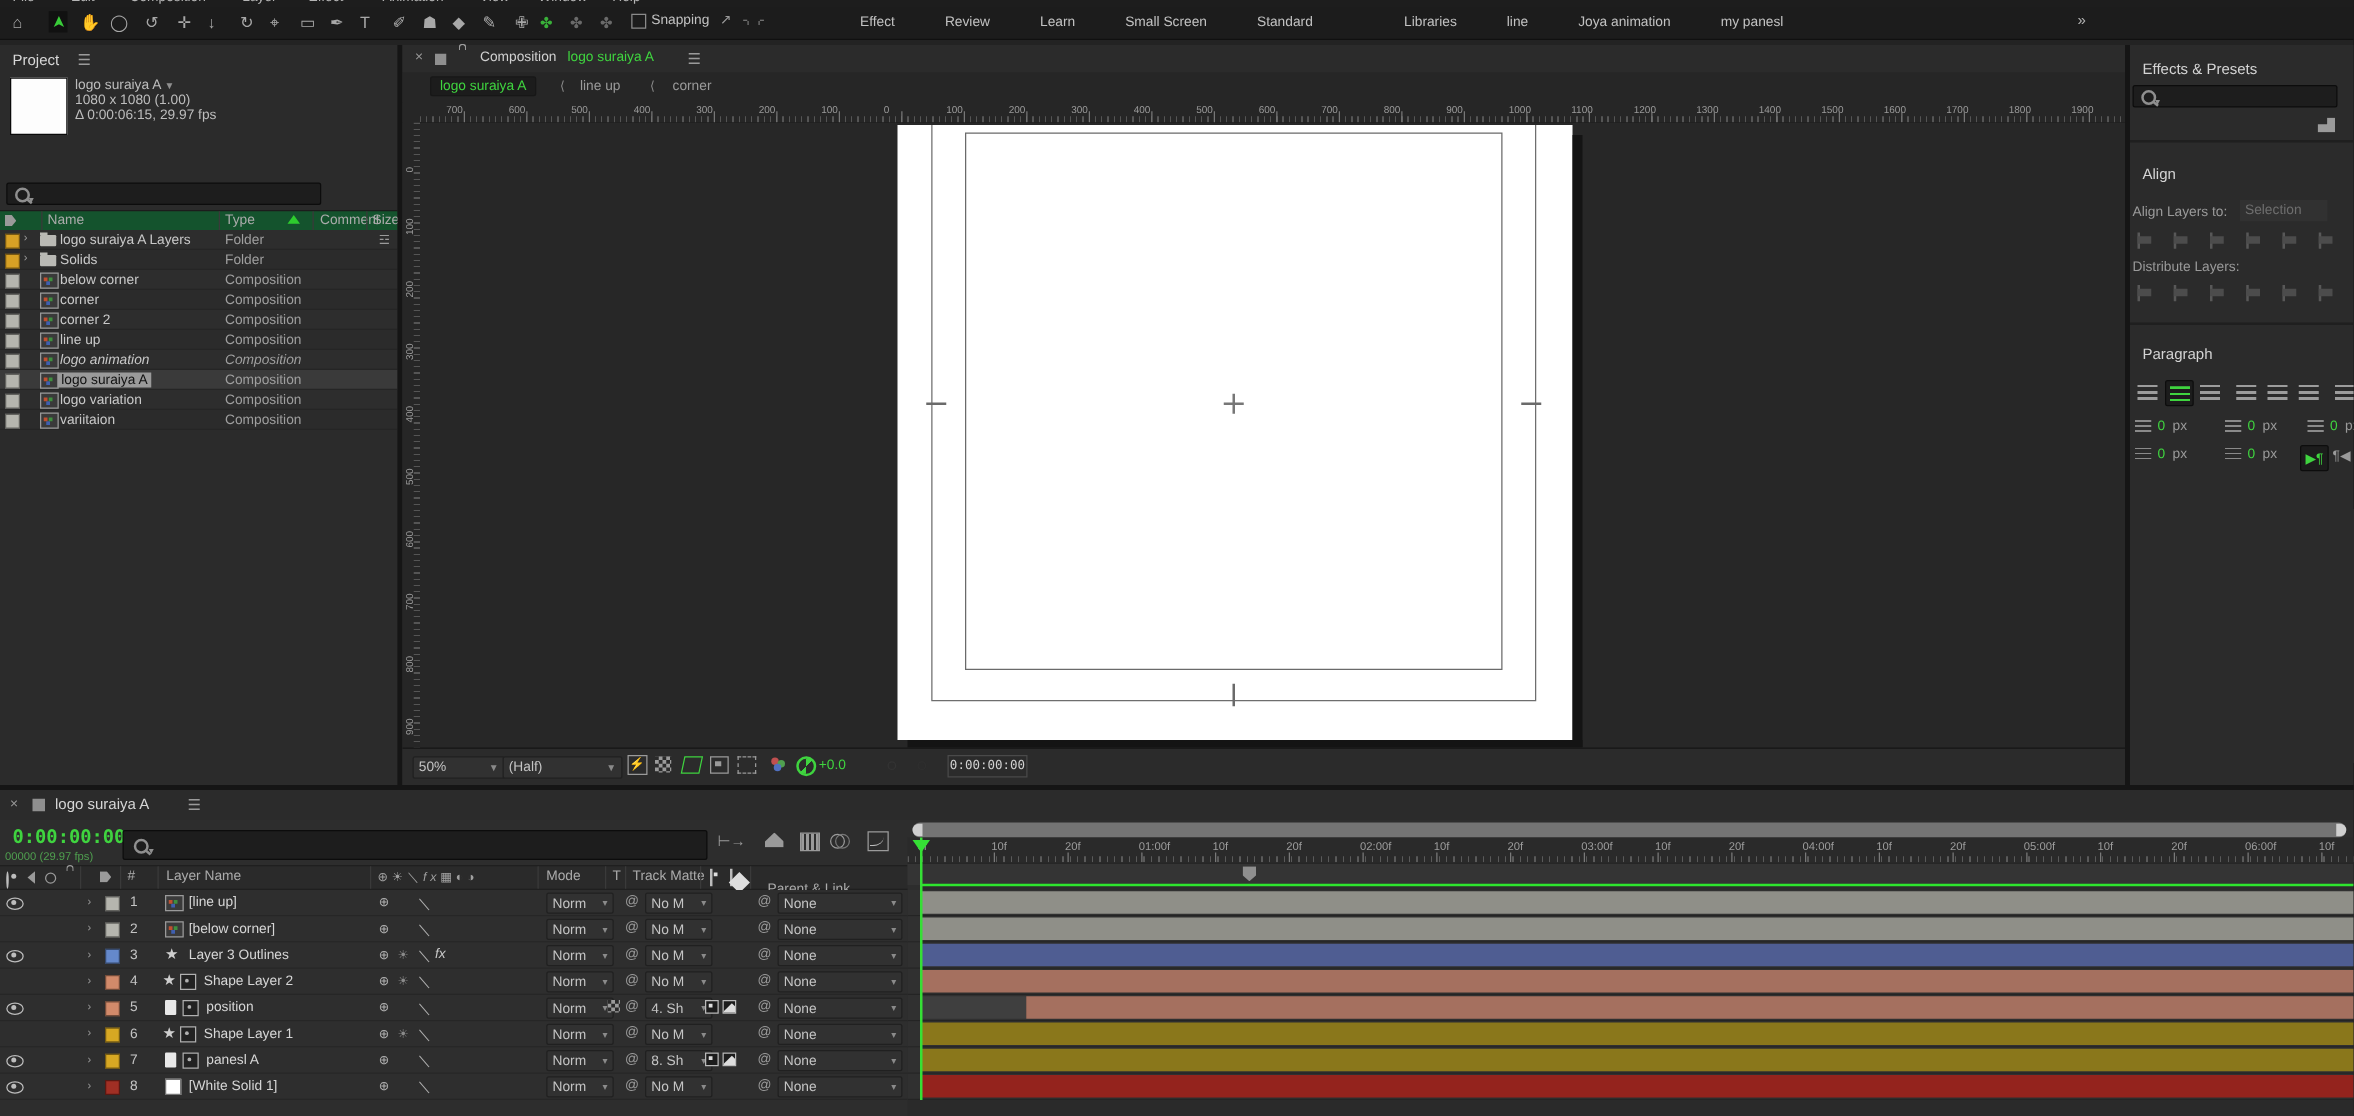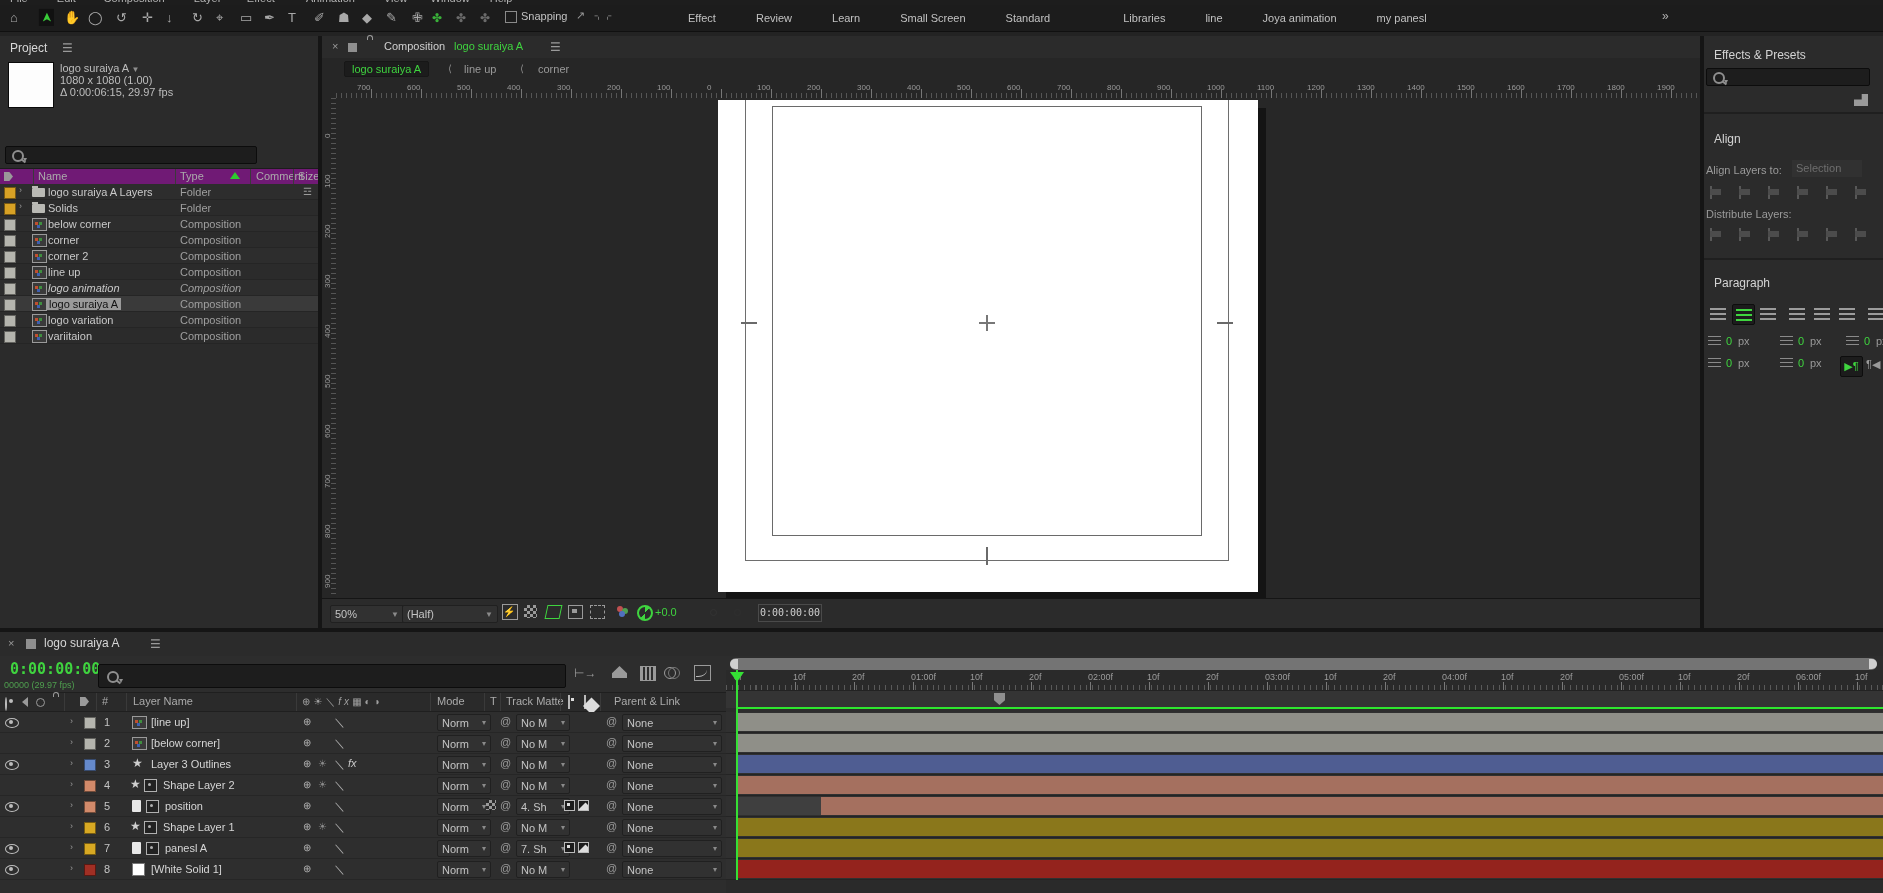--- a/index.html
+++ b/index.html
@@ -135,21 +135,21 @@
     <div class="abs nowrap" style="left:60px;top:26px;color:#bdbdbd;">
       <span>logo suraiya A</span> <span class="caret">▼</span></div>
     <div class="abs nowrap" style="left:60px;top:38px;color:#bdbdbd;">1080 x 1080 (1.00)</div>
     <div class="abs nowrap" style="left:60px;top:50px;color:#bdbdbd;">Δ 0:00:06:15, 29.97 fps</div>
 
     <div class="abs well" style="left:5px;top:110px;width:250px;height:16px;">
       <span class="ic i-mag" style="left:6px;top:3px;"></span>
       <span class="caret" style="position:absolute;left:17px;top:8px;">▾</span>
     </div>
 
-    <div class="abs" style="left:0;top:132px;width:318px;height:15px;background:#701a75;border-top:1px solid #1c1c1c;border-bottom:1px solid #1c1c1c;">
+    <div class="abs" style="left:0;top:132px;width:318px;height:15px;background:#14532d;border-top:1px solid #1c1c1c;border-bottom:1px solid #1c1c1c;">
       <span class="ic i-tag" style="left:4px;top:3px;"></span>
       <span class="abs hdrtxt" style="left:38px;top:1px;">Name</span>
       <span class="abs hdrtxt" style="left:180px;top:1px;">Type</span>
       <span class="abs" style="left:230px;top:3px;width:0;height:0;border:5px solid transparent;border-bottom:7px solid #2ecc2e;border-top:none;"></span>
       <span class="abs hdrtxt" style="left:256px;top:1px;">Comment</span>
       <span class="abs hdrtxt" style="left:298px;top:1px;">Size</span>
       <span class="sep-v" style="left:33px;top:0;height:15px;"></span>
       <span class="sep-v" style="left:175px;top:0;height:15px;"></span>
       <span class="sep-v" style="left:250px;top:0;height:15px;"></span>
       <span class="sep-v" style="left:293px;top:0;height:15px;"></span>
@@ -509,21 +509,21 @@
       <span class="ic i-lock" style="left:50px;top:3px;"></span>
       <span class="ic i-tag" style="left:80px;top:4px;"></span>
       <span class="abs hdrtxt" style="left:102px;top:2px;">#</span>
       <span class="abs hdrtxt" style="left:133px;top:2px;">Layer Name</span>
       <span class="abs" style="left:302px;top:2px;color:#9f9f9f;font-size:10px;letter-spacing:3px;">⊕☀＼<i>fx</i>▦◐◑</span>
       <span class="abs hdrtxt" style="left:437px;top:2px;">Mode</span>
       <span class="abs hdrtxt" style="left:490px;top:2px;">T</span>
       <span class="abs hdrtxt" style="left:506px;top:2px;">Track Matte</span>
       <span class="matteic1 ic" style="left:566px;top:3px;"></span>
       <span class="matteic2 ic" style="left:580px;top:3px;"></span>
-      <span class="abs hdrtxt" style="left:614px;top:2px;">Parent &amp; Link</span>
+      <span class="abs hdrtxt" style="left:614px;top:12px;">Parent &amp; Link</span>
       <span class="sep-v" style="left:64px;top:0;height:18px;"></span>
       <span class="sep-v" style="left:96px;top:0;height:18px;"></span>
       <span class="sep-v" style="left:126px;top:0;height:18px;"></span>
       <span class="sep-v" style="left:296px;top:0;height:18px;"></span>
       <span class="sep-v" style="left:430px;top:0;height:18px;"></span>
       <span class="sep-v" style="left:484px;top:0;height:18px;"></span>
       <span class="sep-v" style="left:500px;top:0;height:18px;"></span>
       <span class="sep-v" style="left:560px;top:0;height:18px;"></span>
       <span class="sep-v" style="left:600px;top:0;height:18px;"></span>
     </div>
@@ -741,21 +741,21 @@
           <div class="i-mask" style="position: absolute; left: 146px; top: 4px;"></div>
           <div style="position: absolute; left: 165px; top: 4px; color: rgb(214, 214, 214); white-space: nowrap;">panesl A</div>
           <div style="position: absolute; left: 303px; top: 4px; color: rgb(176, 176, 176); font-size: 10px;">⊕</div>
           <div style="position: absolute; left: 334px; top: 3px; color: rgb(176, 176, 176);">＼</div>
           <div class="dd" style="position: absolute; left: 437px; top: 2px; width: 44px; height: 15px;">
             <span style="overflow:hidden;width:30px;display:inline-block;">Norm</span>
             <span class="car">▾</span>
           </div>
           <div style="position: absolute; left: 500px; top: 3px; color: rgb(154, 154, 154);">@</div>
           <div class="dd" style="position: absolute; left: 516px; top: 2px; width: 44px; height: 15px;">
-            <span style="overflow:hidden;width:30px;display:inline-block;">7. Sh</span>
+            <span style="overflow:hidden;width:30px;display:inline-block;">8. Sh</span>
             <span class="car">▾</span>
           </div>
           <div class="matteic1" style="position: absolute; left: 564px; top: 4px;"></div>
           <div class="matteic2" style="position: absolute; left: 578px; top: 4px;"></div>
           <div style="position: absolute; left: 606px; top: 3px; color: rgb(154, 154, 154);">@</div>
           <div class="dd" style="position: absolute; left: 622px; top: 2px; width: 90px; height: 15px;">
             <span>None</span>
             <span class="car">▾</span>
           </div>
         </div>

